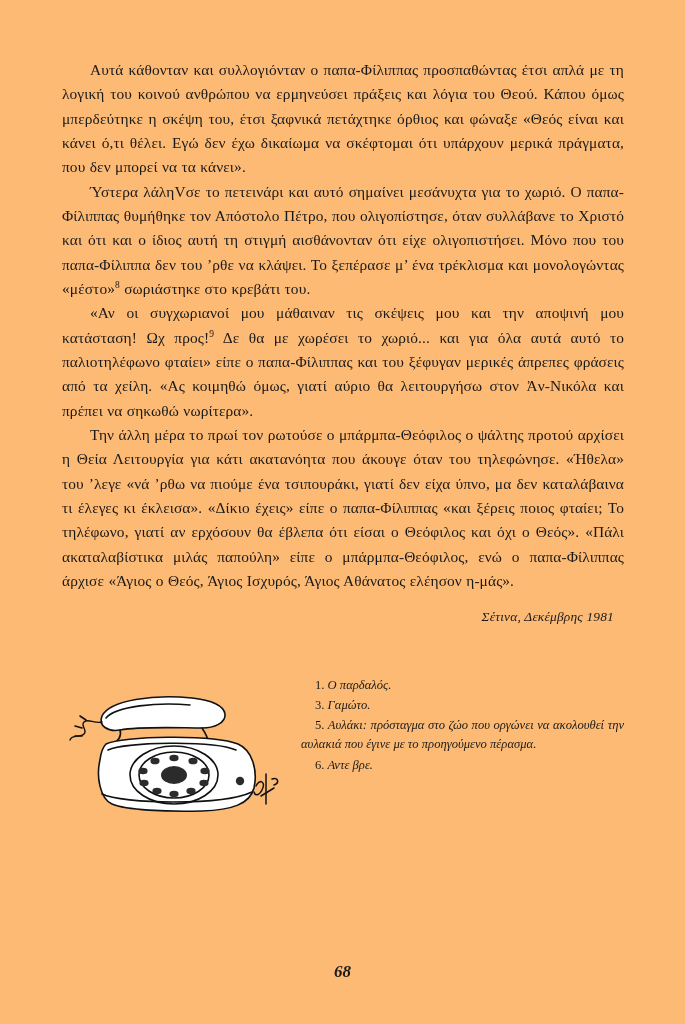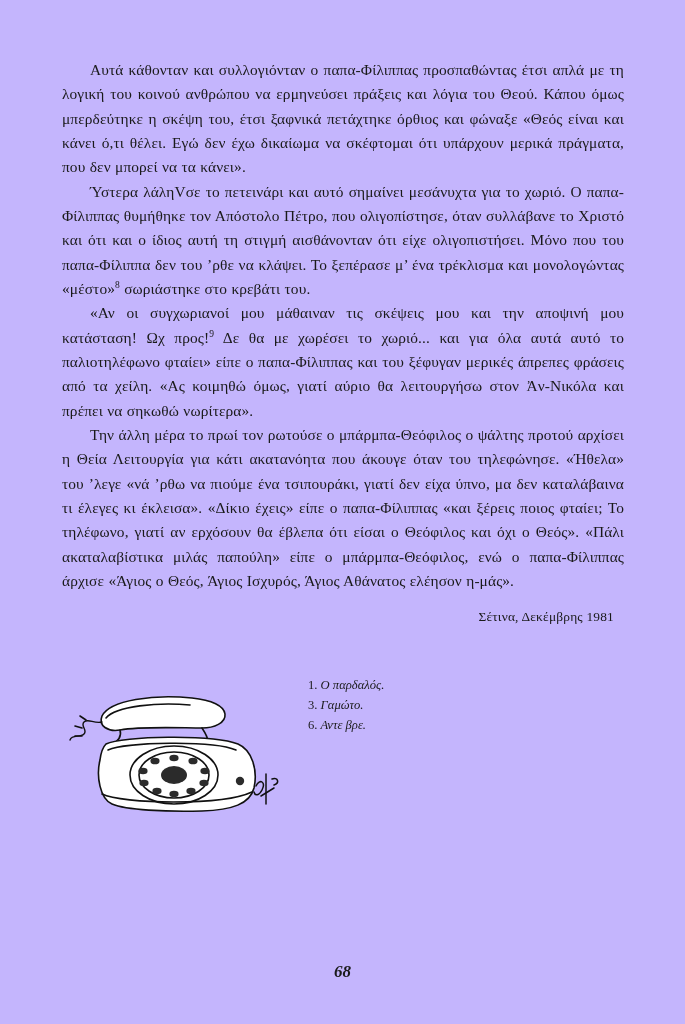--- a/index.html
+++ b/index.html
@@ -4,21 +4,21 @@
 <style>
   html, body {
     margin: 0;
     padding: 0;
     background: #ffffff;
   }
   .page {
     position: relative;
     width: 685px;
     height: 1024px;
-    background: #c4b5fd;
+    background: #fdba74;
     margin: 0 auto;
     overflow: hidden;
     font-family: "Liberation Serif", serif;
     color: #1a1a1a;
   }
   .content {
     position: absolute;
     left: 62px;
     top: 58px;
     width: 562px;
@@ -36,20 +36,21 @@
     text-indent: 28px;
   }
   sup {
     font-size: 9.5px;
     vertical-align: super;
     line-height: 0;
   }
   .signature {
     margin-top: 16px;
     text-align: right;
+    font-style: italic;
     font-size: 13.4px;
     padding-right: 10px;
     letter-spacing: 0.2px;
   }
   .lower {
     position: absolute;
     left: 62px;
     top: 668px;
     width: 562px;
     display: flex;
@@ -63,21 +64,21 @@
   }
   .notes {
     flex: 1 1 auto;
     padding-top: 8px;
     font-size: 12.6px;
     line-height: 1.52;
     font-style: italic;
     text-align: justify;
   }
   .notes .note {
-    margin: 0 0 1px 4px;
+    margin: 0 0 1px 11px;
     text-indent: 14px;
   }
   .notes .note .num {
     font-style: normal;
   }
   .page-number {
     position: absolute;
     left: 0;
     right: 0;
     top: 962px;
@@ -155,18 +156,19 @@
           <path d="M204 96 L204 126"></path>
           <path d="M199 118 L212 110"></path>
           <path d="M210 101 C216 99, 218 105, 212 107"></path>
         </g>
       </svg>
     </div>
 
     <div class="notes">
       <p class="note"><span class="num">1.</span> <span>Ο παρδαλός.</span></p>
       <p class="note"><span class="num">3.</span> <span>Γαμώτο.</span></p>
+      <p class="note"><span class="num">5.</span> <span>Αυλάκι: πρόσταγμα στο ζώο που οργώνει να ακολουθεί την αυλακιά που έγινε με το προηγούμενο πέρασμα.</span></p>
       <p class="note"><span class="num">6.</span> <span>Αντε βρε.</span></p>
     </div>
   </div>
 
   <div class="page-number">68</div>
 </div>
 
 </body></html>

